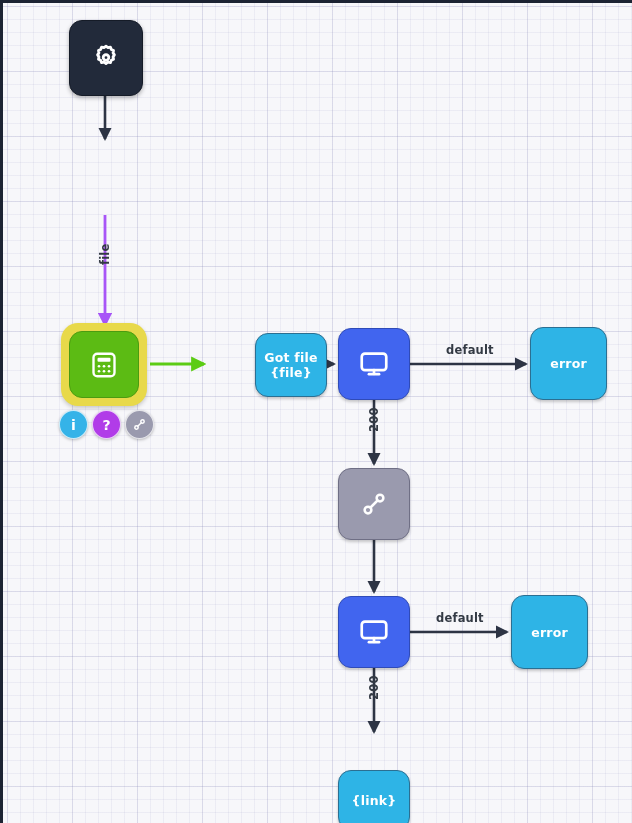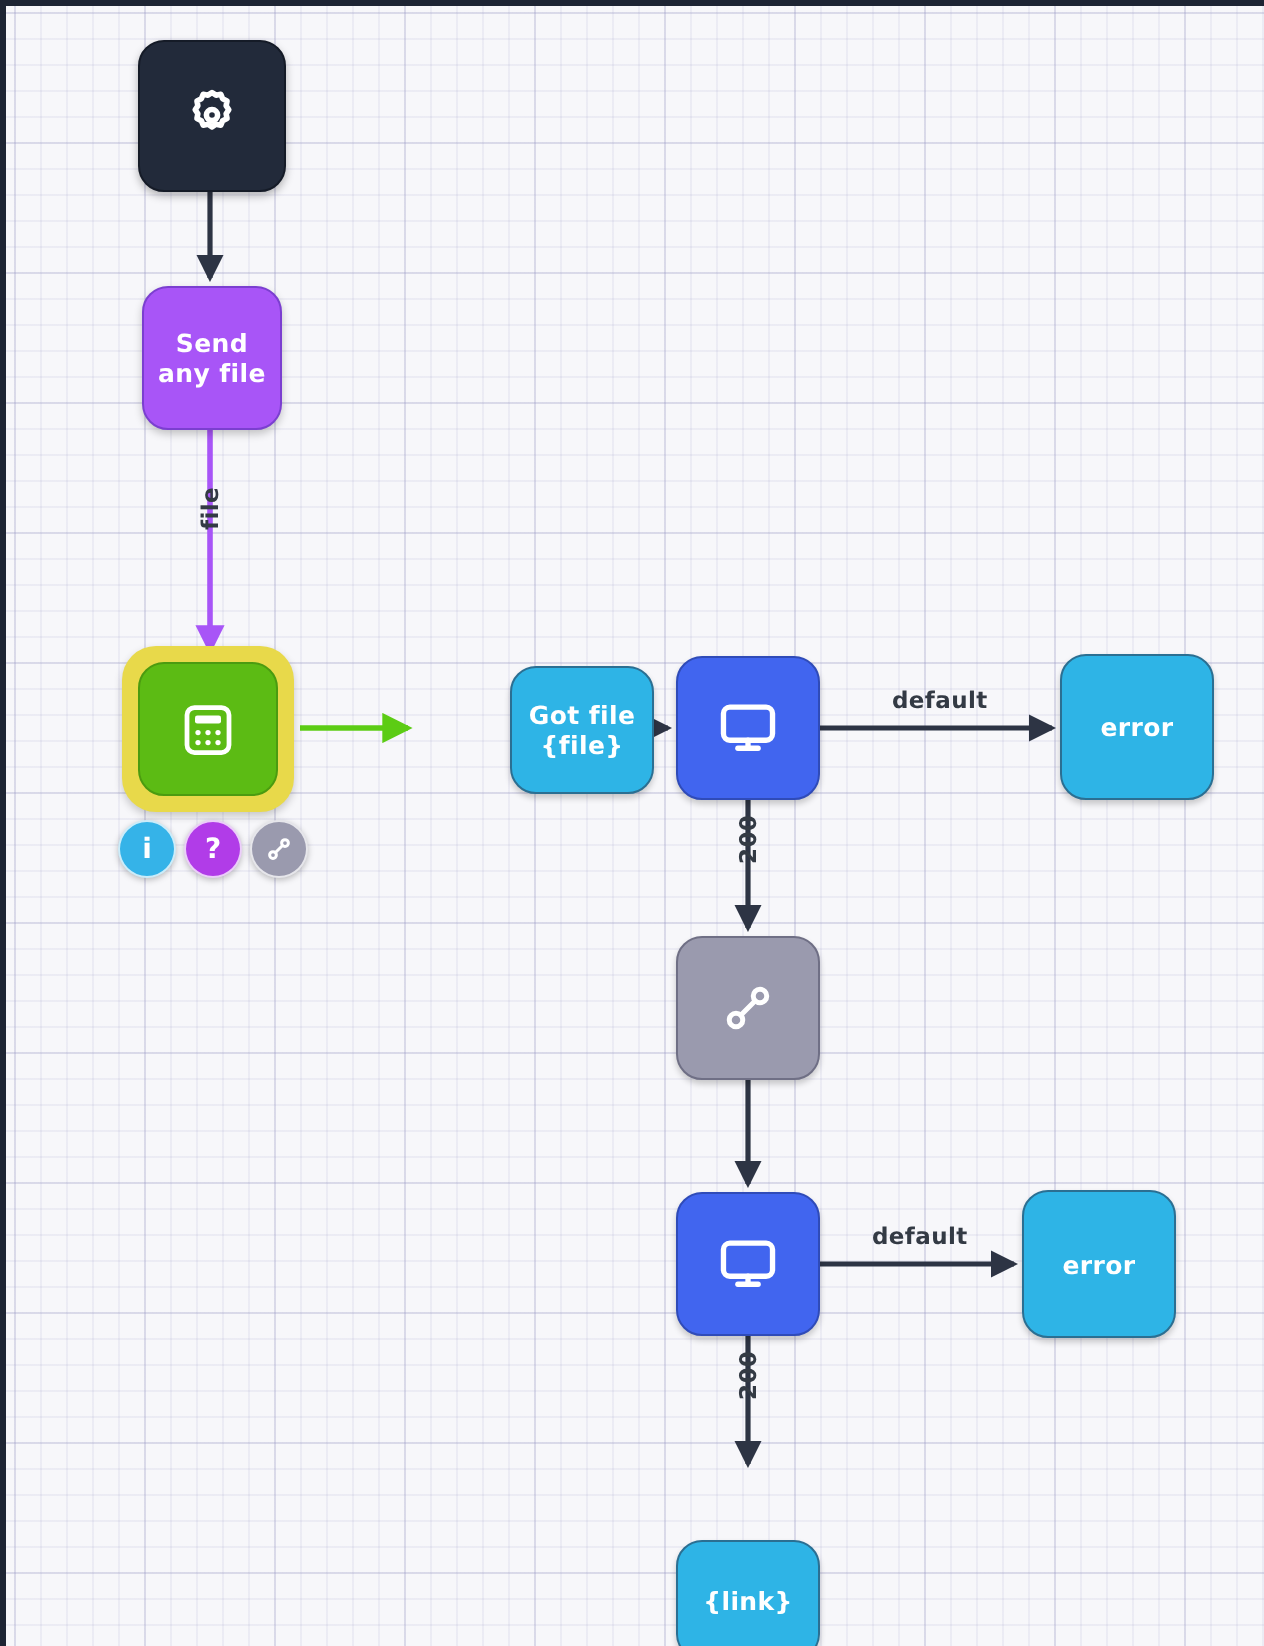--- a/index.html
+++ b/index.html
@@ -177,24 +177,20 @@
 
   <div class="node node-trigger" style="left:66px; top:17px; width:74px; height:76px;">
     <span>
       <svg class="icon-svg" width="32" height="32" viewBox="0 0 24 24" fill="none" stroke="#ffffff" stroke-width="2.1" stroke-linecap="round" stroke-linejoin="round">
         <path d="M12 3.2 l1.5 1.0 l1.8 -0.35 l0.7 1.7 l1.65 0.8 l-0.35 1.8 l1.0 1.5 l-1.0 1.5 l0.35 1.8 l-1.65 0.8 l-0.7 1.7 l-1.8 -0.35 l-1.5 1.0 l-1.5 -1.0 l-1.8 0.35 l-0.7 -1.7 l-1.65 -0.8 l0.35 -1.8 l-1.0 -1.5 l1.0 -1.5 l-0.35 -1.8 l1.65 -0.8 l0.7 -1.7 l1.8 0.35 z"></path>
         <circle cx="12" cy="11.65" r="2.1"></circle>
       </svg>
     </span>
   </div>
 
-  <div class="node node-purple" style="left:68px; top:140px; width:70px; height:72px;">
-    <span style="white-space:pre-line;">Send
-any file</span>
-  </div>
 
   <div class="node node-green" style="left:66px; top:328px; width:70px; height:67px;">
     <span>
       <svg class="icon-svg" width="30" height="30" viewBox="0 0 24 24" fill="none" stroke="#ffffff" stroke-width="1.9" stroke-linecap="round" stroke-linejoin="round">
         <rect x="3.6" y="3" width="16.8" height="18" rx="3"></rect>
         <rect x="6.8" y="6.2" width="10.4" height="3.2" rx="0.9" fill="#ffffff" stroke="none"></rect>
         <circle cx="8.0" cy="13.0" r="1.05" fill="#ffffff" stroke="none"></circle>
         <circle cx="12.0" cy="13.0" r="1.05" fill="#ffffff" stroke="none"></circle>
         <circle cx="16.0" cy="13.0" r="1.05" fill="#ffffff" stroke="none"></circle>
         <circle cx="8.0" cy="17.0" r="1.05" fill="#ffffff" stroke="none"></circle>

